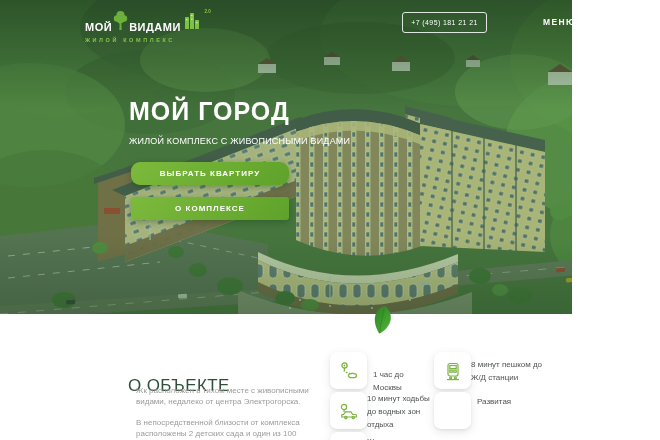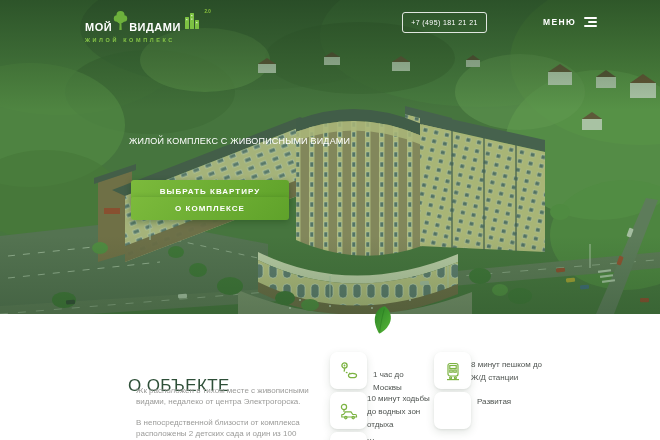--- a/index.html
+++ b/index.html
@@ -1,20 +1,20 @@
 <!DOCTYPE html>
 <html><head>
 <meta charset="utf-8">
 <style>
   * { box-sizing: border-box; margin: 0; padding: 0; }
   html,body { width:660px; height:440px; overflow:hidden; }
   body { position:relative; font-family:"Liberation Sans", sans-serif; background:#fff; }
 
   
-  .hero { position:absolute; left:0; top:0; width:660px; height:314px; overflow:hidden; }
+  .hero { position:absolute; left:0; top:0; width:572px; height:314px; overflow:hidden; }
   .hero svg.scene { display:block; }
 
   
   .logo { position:absolute; left:85px; top:10px; width:110px; cursor:pointer; }
   .logo-row { display:flex; align-items:flex-end; }
   .logo-word { color:#fff; font-size:11px; font-weight:800; letter-spacing:.5px; line-height:1; padding-bottom:2px; }
   .logo-tree { margin:0 1px; }
   .logo-bld { position:relative; margin-left:4px; padding-bottom:2px; }
   .logo-ver { position:absolute; right:-11px; top:-3px; font-size:4.5px; font-weight:800; color:#8fc73e; }
   .logo-sub { margin-top:2px; font-size:5.5px; font-weight:700; color:#86c447; letter-spacing:2.6px; white-space:nowrap; }
@@ -35,21 +35,21 @@
   
   .hero-title { position:absolute; left:129px; top:97px; color:#fff; font-size:25px; font-weight:800; letter-spacing:1px; }
   .hero-sub { position:absolute; left:129px; top:136px; color:#fff; font-size:9px; font-weight:400; letter-spacing:.2px; }
 
   .cta { position:absolute; left:131px; width:158px; height:23px; border:none; border-radius:3px;
     background:linear-gradient(135deg,#7cba3c 0%,#5fa22a 100%);
     color:#fff; font-size:8px; font-weight:700; letter-spacing:1px;
     display:flex; align-items:center; justify-content:center;
     font-family:"Liberation Sans", sans-serif; cursor:pointer;
     box-shadow:0 2px 6px rgba(20,60,15,.35); }
-  .cta.primary { top:180px; }
+  .cta.primary { top:162px;border-radius:9px; }
   .cta.secondary { top:197px; }
 
   .leaf { position:absolute; left:372px; top:305px; width:21px; height:30px; transform:rotate(10deg); }
 
   
   .about-title { position:absolute; left:128px; top:376px; font-size:17px; font-weight:400; color:#2e4f38; letter-spacing:.4px; }
   .about-text { position:absolute; left:128px; top:386px; width:190px; }
   .about-text p { font-size:8px; line-height:1.33; color:#9b9b99; margin:0 0 11px 8px; }
 
   .features { position:absolute; left:330px; top:352px; width:270px;
@@ -274,20 +274,21 @@
 
   <div class="menu-btn">
     <span class="menu-label">МЕНЮ</span>
     <span class="burger">
         <span></span>
         <span></span>
         <span></span>
       </span>
   </div>
 
+  <div class="hero-title">МОЙ ГОРОД</div>
   <div class="hero-sub">ЖИЛОЙ КОМПЛЕКС С ЖИВОПИСНЫМИ ВИДАМИ</div>
   <button class="cta primary">ВЫБРАТЬ КВАРТИРУ</button>
   <button class="cta secondary">О КОМПЛЕКСЕ</button>
 </div>
 
 <div class="leaf">
   <svg width="21" height="30" viewBox="0 0 21 30">
     <defs>
       <linearGradient id="leafGrad" x1="0" y1="0" x2="1" y2="1">
         <stop offset="0" stop-color="#2c8326"></stop>

